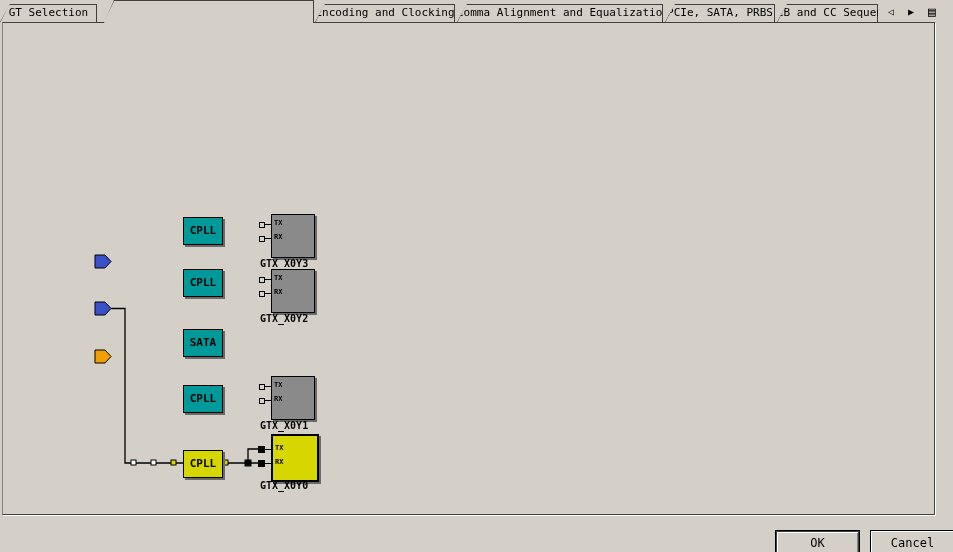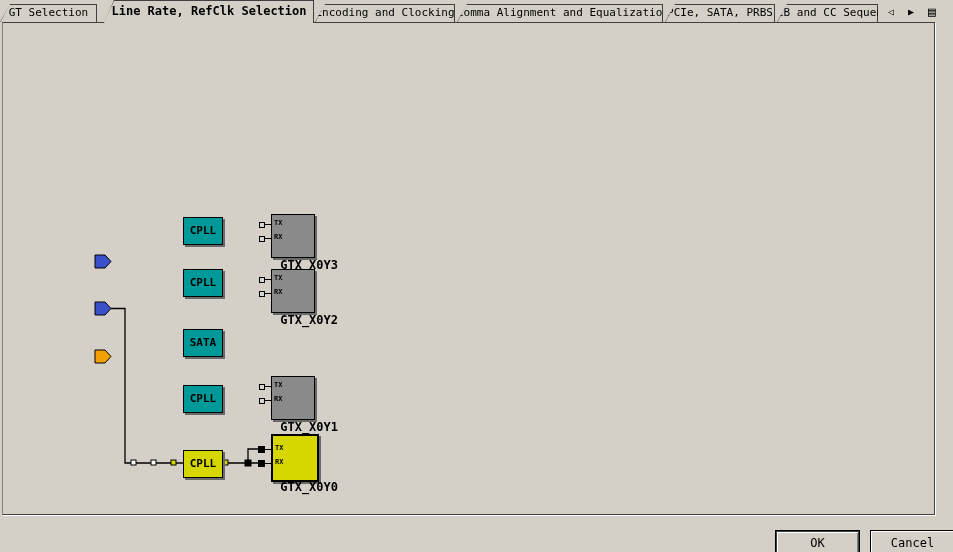--- a/index.html
+++ b/index.html
@@ -40,21 +40,21 @@
   #quad { position:absolute; left:130px; top:-4px; width:166px; height:294px; background:#d4d4d4;
     border-left:2px solid #000; border-right:2px solid #000; }
   #wires { position:absolute; left:0; top:0; z-index:2; }
   .clklbl { position:absolute; left:2px; width:66px; text-align:right; font-size:10px; font-weight:bold; }
   .pll { position:absolute; left:162px; width:38px; height:26px; background:#009999; border:1px solid #000;
     box-shadow:2px 2px 0 #6a6a6a; text-align:center; line-height:26px; font-size:11px; font-weight:bold; z-index:3; }
   .pll.active { background:#d6d600; }
   .gtx { position:absolute; left:250px; width:42px; height:42px; background:#8a8a8a; border:1px solid #000;
     box-shadow:2px 2px 0 #6a6a6a; z-index:3; }
   .gtx.active { width:44px; height:44px; background:#d6d600; border:2px solid #000; }
-  .gtxlbl { position:absolute; left:251px; width:66px; text-align:right; font-size:12px; font-weight:bold; z-index:3; }
+  .gtxlbl { position:absolute; left:239px; width:66px; text-align:left; font-size:10px; font-weight:bold; z-index:3; }
   .portlbl { position:absolute; left:2px; font-size:7px; font-weight:bold; line-height:8px; }
   .port { position:absolute; left:-13px; width:4px; height:4px; border:1px solid #000; background:#d4d4d4; }
   .port::after { content:""; position:absolute; left:4px; top:1px; width:8px; height:1px; background:#000; }
   .gtx.active .port { left:-15px; width:5px; height:5px; background:#000; }
   .gtx.active .port::after { left:5px; top:2px; width:9px; }
   
   .track { background-image:conic-gradient(#ffffff 25%, #d4d0c8 25% 50%, #ffffff 50% 75%, #d4d0c8 75%); background-size:2px 2px; }
   .sbtn { position:absolute; background:#d4d0c8; border:1px solid; border-color:#fff #404040 #404040 #fff;
     box-shadow:inset -1px -1px 0 #808080; text-align:center; font-size:7px; line-height:12px; }
   .thumb { position:absolute; background:#d4d0c8; border:1px solid; border-color:#fff #404040 #404040 #fff;
@@ -64,21 +64,21 @@
     line-height:24px; box-shadow:inset 1px 1px 0 #fff, inset -1px -1px 0 #808080; }
   .btn.default { box-shadow:inset 0 0 0 1px #404040, inset 2px 2px 0 #fff, inset -2px -2px 0 #808080; }
 </style>
 </head>
 <body>
 
 <div id="screen">
 
   <div id="tabbar">
     <div class="tab" style="left:0;width:97px;"><i class="slant"></i><span>GT Selection</span></div>
-    <div class="tab active" style="left:104px;width:210px;"><i class="slant"></i><span>Line Rate, RefClk Selection</span></div>
+    <div class="tab active" style="left:104px;width:210px;"><i class="slant"></i></div>
     <div class="tab" style="left:315px;width:140px;"><i class="slant"></i><span>Encoding and Clocking</span></div>
     <div class="tab" style="left:457px;width:206px;"><i class="slant"></i><span>Comma Alignment and Equalization</span></div>
     <div class="tab" style="left:665px;width:110px;"><i class="slant"></i><span>PCIe, SATA, PRBS</span></div>
     <div class="tab" style="left:777px;width:101px;"><i class="slant"></i><span>CB and CC Sequenc</span></div>
     <div class="tabnav" style="left:883px;">◁</div>
     <div class="tabnav" style="left:903px;">▶</div>
     <div class="tabnav" style="left:924px;font-size:13px;">▤</div>
   </div>
 
   <div id="panel"></div>

